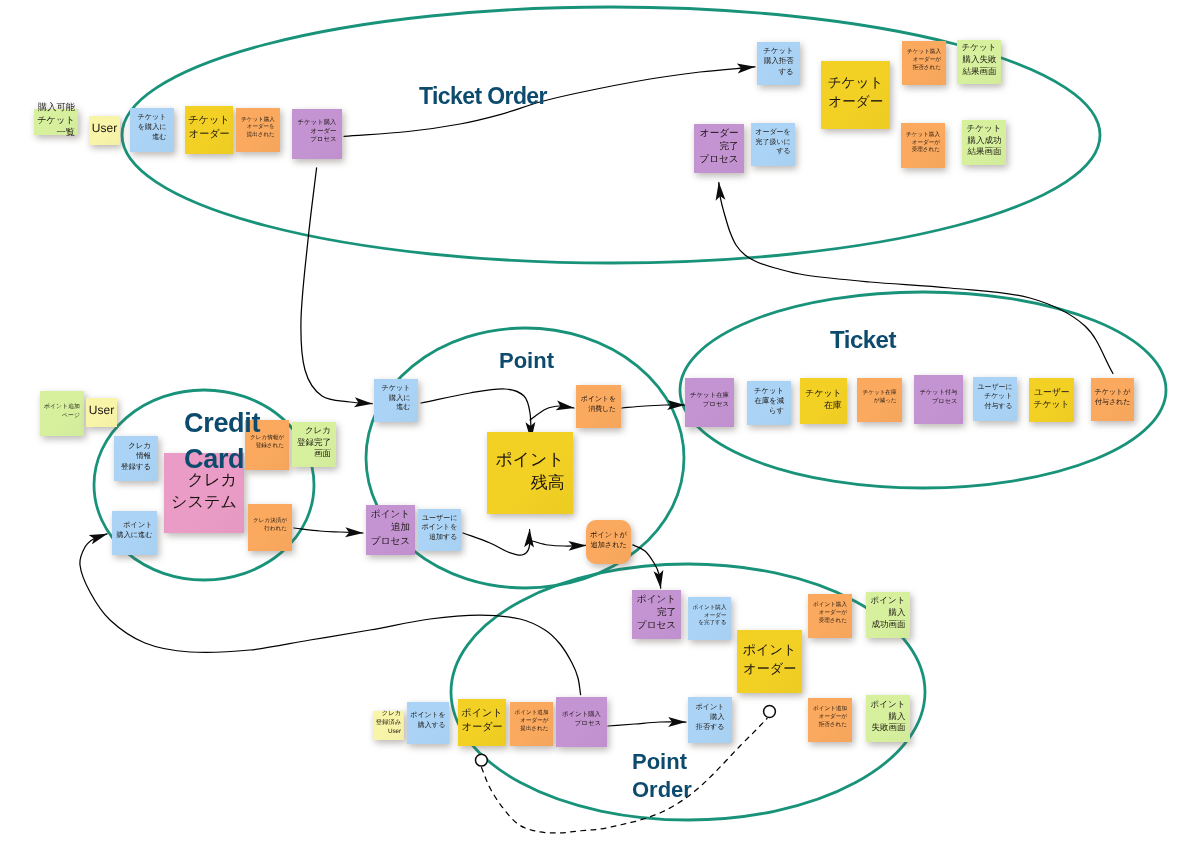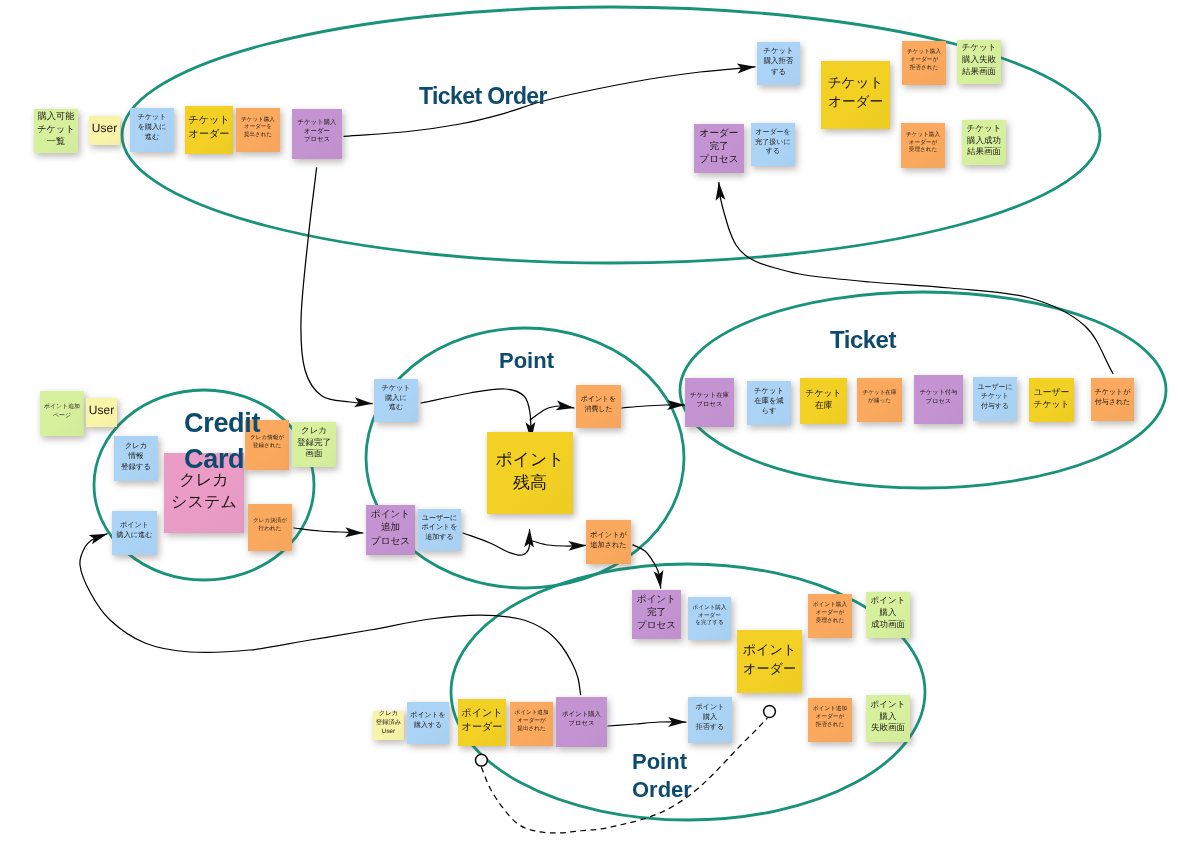--- a/index.html
+++ b/index.html
@@ -2,21 +2,21 @@
 <html><head>
 <meta charset="utf-8">
 <style>
   html,body{margin:0;padding:0;}
   body{width:1178px;height:848px;background:#ffffff;font-family:"Liberation Sans",sans-serif;overflow:hidden;}
   #board{position:relative;width:1178px;height:848px;background:#ffffff;}
   svg#wires{position:absolute;left:0;top:0;width:1178px;height:848px;pointer-events:none;}
   .note{position:absolute;box-sizing:border-box;display:flex;align-items:center;justify-content:center;
         text-align:center;color:#1a1410;white-space:pre-line;letter-spacing:0;text-rendering:geometricPrecision;
         filter:drop-shadow(2px 3.5px 3.5px rgba(90,82,75,0.42));}
-  .note > span{display:block;position:relative;top:-2px;}
+  .note > span{display:block;position:relative;top:-2px;text-align:right;}
   .ctx-label{position:absolute;color:#0c4a6e;font-weight:700;text-align:left;white-space:pre-line;}
 </style>
 </head>
 <body>
 
 <div id="board">
   <svg id="wires" viewBox="0 0 1178 848">
       <defs>
         <marker id="ah" viewBox="0 0 18.5 10.5" refX="18.1" refY="5.25" markerWidth="18.5" markerHeight="10.5" markerUnits="userSpaceOnUse" orient="auto">
           <path d="M0.3,0.3 L18.5,5.25 L0.3,10.2 L4.2,5.25 Z" fill="#0c0c0c"></path>
@@ -43,21 +43,21 @@
         <path d="M580.6,694.7 C579.7,689.1 579.4,683.3 578.0,678.0 C576.6,672.8 574.8,668.2 572.0,663.0 C568.8,656.9 564.6,649.6 560.0,644.0 C555.6,638.6 551.2,633.9 545.0,630.0 C537.9,625.5 529.8,621.3 520.0,619.0 C508.1,616.3 494.2,615.0 480.0,615.0 C464.2,615.0 447.4,616.6 430.0,619.0 C410.8,621.6 390.0,626.5 370.0,630.0 C350.0,633.5 330.0,636.7 310.0,640.0 C290.0,643.3 270.1,648.0 250.0,650.0 C230.1,652.0 208.7,653.2 190.0,652.0 C173.7,650.9 158.6,648.5 145.0,643.0 C132.0,637.8 119.6,628.9 110.0,620.0 C101.3,611.9 95.2,601.6 90.0,592.0 C85.2,583.2 80.9,573.3 80.0,565.0 C79.3,558.3 82.3,551.9 85.0,547.0 C87.3,542.9 91.3,540.2 95.0,538.0 C98.6,535.8 103.1,535.2 107.1,533.8" fill="none" stroke="#000000" stroke-width="1.25" stroke-linecap="round" marker-end="url(#ah)"></path>
         <path d="M608.0,726.0 C617.0,725.3 626.2,724.7 635.0,724.0 C643.5,723.3 651.6,722.3 660.0,722.0 C668.6,721.7 677.3,722.0 686.0,722.0" fill="none" stroke="#000000" stroke-width="1.25" stroke-linecap="round" marker-end="url(#ah)"></path>
         <path d="M481.5,767.5 C484.3,774.3 486.5,781.4 490.0,788.0 C493.6,794.9 498.2,801.9 503.0,808.0 C507.6,813.9 512.4,820.0 518.0,824.0 C523.1,827.7 528.8,829.6 535.0,831.0 C541.8,832.6 549.8,833.0 557.0,833.0 C564.1,833.0 570.9,831.7 578.0,831.0 C585.2,830.3 592.9,830.0 600.0,829.0 C606.9,828.0 613.4,826.5 620.0,825.0 C626.7,823.5 633.2,822.1 640.0,820.0 C647.2,817.8 654.9,815.3 662.0,812.0 C669.2,808.6 676.3,804.6 683.0,800.0 C689.9,795.3 696.6,789.8 703.0,784.0 C709.6,778.1 715.8,771.4 722.0,765.0 C728.1,758.7 734.2,752.0 740.0,746.0 C745.2,740.6 750.3,735.8 755.0,731.0 C759.3,726.6 763.0,722.7 767.0,718.5" fill="none" stroke="#000000" stroke-width="1.25" stroke-linecap="round" stroke-dasharray="4.8 5.4"></path>
       </g>
     <g id="marker-circles">
         <circle cx="481.4" cy="760.2" r="5.9" fill="#fff" stroke="#0c0c0c" stroke-width="1.5"></circle>
         <circle cx="769.5" cy="711.5" r="5.9" fill="#fff" stroke="#0c0c0c" stroke-width="1.5"></circle>
       </g>
   </svg>
   <div id="notes-layer">
-      <div class="note" style="left: 34px; top: 109px; width: 44px; height: 44px; background: linear-gradient(135deg, rgb(214, 240, 158) 0%, rgb(214, 240, 158) 55%, rgb(210, 235, 155) 100%); font-size: 9.2px; line-height: 1.38;"><span>購入可能
+      <div class="note" style="left: 34px; top: 109px; width: 44px; height: 26px; background: linear-gradient(135deg, rgb(214, 240, 158) 0%, rgb(214, 240, 158) 55%, rgb(210, 235, 155) 100%); font-size: 9.2px; line-height: 1.38;"><span>購入可能
 チケット
 一覧</span></div>
       <div class="note" style="left: 89px; top: 116px; width: 31px; height: 29px; background: linear-gradient(135deg, rgb(248, 244, 168) 0%, rgb(248, 244, 168) 55%, rgb(243, 239, 165) 100%); font-size: 12px; line-height: 1.38;"><span>User</span></div>
       <div class="note" style="left: 130px; top: 108px; width: 44px; height: 44px; background: linear-gradient(135deg, rgb(170, 211, 245) 0%, rgb(170, 211, 245) 55%, rgb(167, 207, 240) 100%); font-size: 7.1px; line-height: 1.38;"><span>チケット
 を購入に
 進む</span></div>
       <div class="note" style="left: 185px; top: 106px; width: 48px; height: 48px; background: linear-gradient(135deg, rgb(242, 208, 36) 0%, rgb(242, 208, 36) 55%, rgb(237, 204, 35) 100%); font-size: 10.1px; line-height: 1.38;"><span>チケット
 オーダー</span></div>
       <div class="note" style="left: 236px; top: 108px; width: 44px; height: 44px; background: linear-gradient(135deg, rgb(250, 169, 94) 0%, rgb(250, 169, 94) 55%, rgb(245, 166, 92) 100%); font-size: 5.5px; line-height: 1.38;"><span>チケット購入
 オーダーを
@@ -111,21 +111,21 @@
       <div class="note" style="left: 487px; top: 432px; width: 86px; height: 82px; background: linear-gradient(135deg, rgb(242, 208, 36) 0%, rgb(242, 208, 36) 55%, rgb(237, 204, 35) 100%); font-size: 16.9px; line-height: 1.38;"><span>ポイント
 残高</span></div>
       <div class="note" style="left: 576px; top: 385px; width: 45px; height: 43px; background: linear-gradient(135deg, rgb(250, 169, 94) 0%, rgb(250, 169, 94) 55%, rgb(245, 166, 92) 100%); font-size: 6.9px; line-height: 1.38;"><span>ポイントを
 消費した</span></div>
       <div class="note" style="left: 366px; top: 505px; width: 49px; height: 50px; background: linear-gradient(135deg, rgb(196, 147, 210) 0%, rgb(196, 147, 210) 55%, rgb(192, 144, 206) 100%); font-size: 9.6px; line-height: 1.38;"><span>ポイント
 追加
 プロセス</span></div>
       <div class="note" style="left: 418px; top: 509px; width: 43px; height: 42px; background: linear-gradient(135deg, rgb(170, 211, 245) 0%, rgb(170, 211, 245) 55%, rgb(167, 207, 240) 100%); font-size: 7px; line-height: 1.38;"><span>ユーザーに
 ポイントを
 追加する</span></div>
-      <div class="note" style="left: 586px; top: 520px; width: 45px; height: 44px; background: linear-gradient(135deg, rgb(250, 169, 94) 0%, rgb(250, 169, 94) 55%, rgb(245, 166, 92) 100%); font-size: 7.2px; line-height: 1.38;"><span>ポイントが
+      <div class="note" style="left: 586px; top: 520px; width: 45px; height: 44px; background: linear-gradient(135deg, rgb(250, 169, 94) 0%, rgb(250, 169, 94) 55%, rgb(245, 166, 92) 100%); font-size: 7.2px; line-height: 1.38; border-radius: 10px;"><span>ポイントが
 追加された</span></div>
       <div class="note" style="left: 685px; top: 378px; width: 49px; height: 49px; background: linear-gradient(135deg, rgb(196, 147, 210) 0%, rgb(196, 147, 210) 55%, rgb(192, 144, 206) 100%); font-size: 6.4px; line-height: 1.38;"><span>チケット在庫
 プロセス</span></div>
       <div class="note" style="left: 747px; top: 381px; width: 44px; height: 44px; background: linear-gradient(135deg, rgb(170, 211, 245) 0%, rgb(170, 211, 245) 55%, rgb(167, 207, 240) 100%); font-size: 7.3px; line-height: 1.38;"><span>チケット
 在庫を減
 らす</span></div>
       <div class="note" style="left: 800px; top: 378px; width: 47px; height: 46px; background: linear-gradient(135deg, rgb(242, 208, 36) 0%, rgb(242, 208, 36) 55%, rgb(237, 204, 35) 100%); font-size: 8.9px; line-height: 1.38;"><span>チケット
 在庫</span></div>
       <div class="note" style="left: 857px; top: 378px; width: 45px; height: 44px; background: linear-gradient(135deg, rgb(250, 169, 94) 0%, rgb(250, 169, 94) 55%, rgb(245, 166, 92) 100%); font-size: 5.6px; line-height: 1.38;"><span>チケット在庫
 が減った</span></div>

